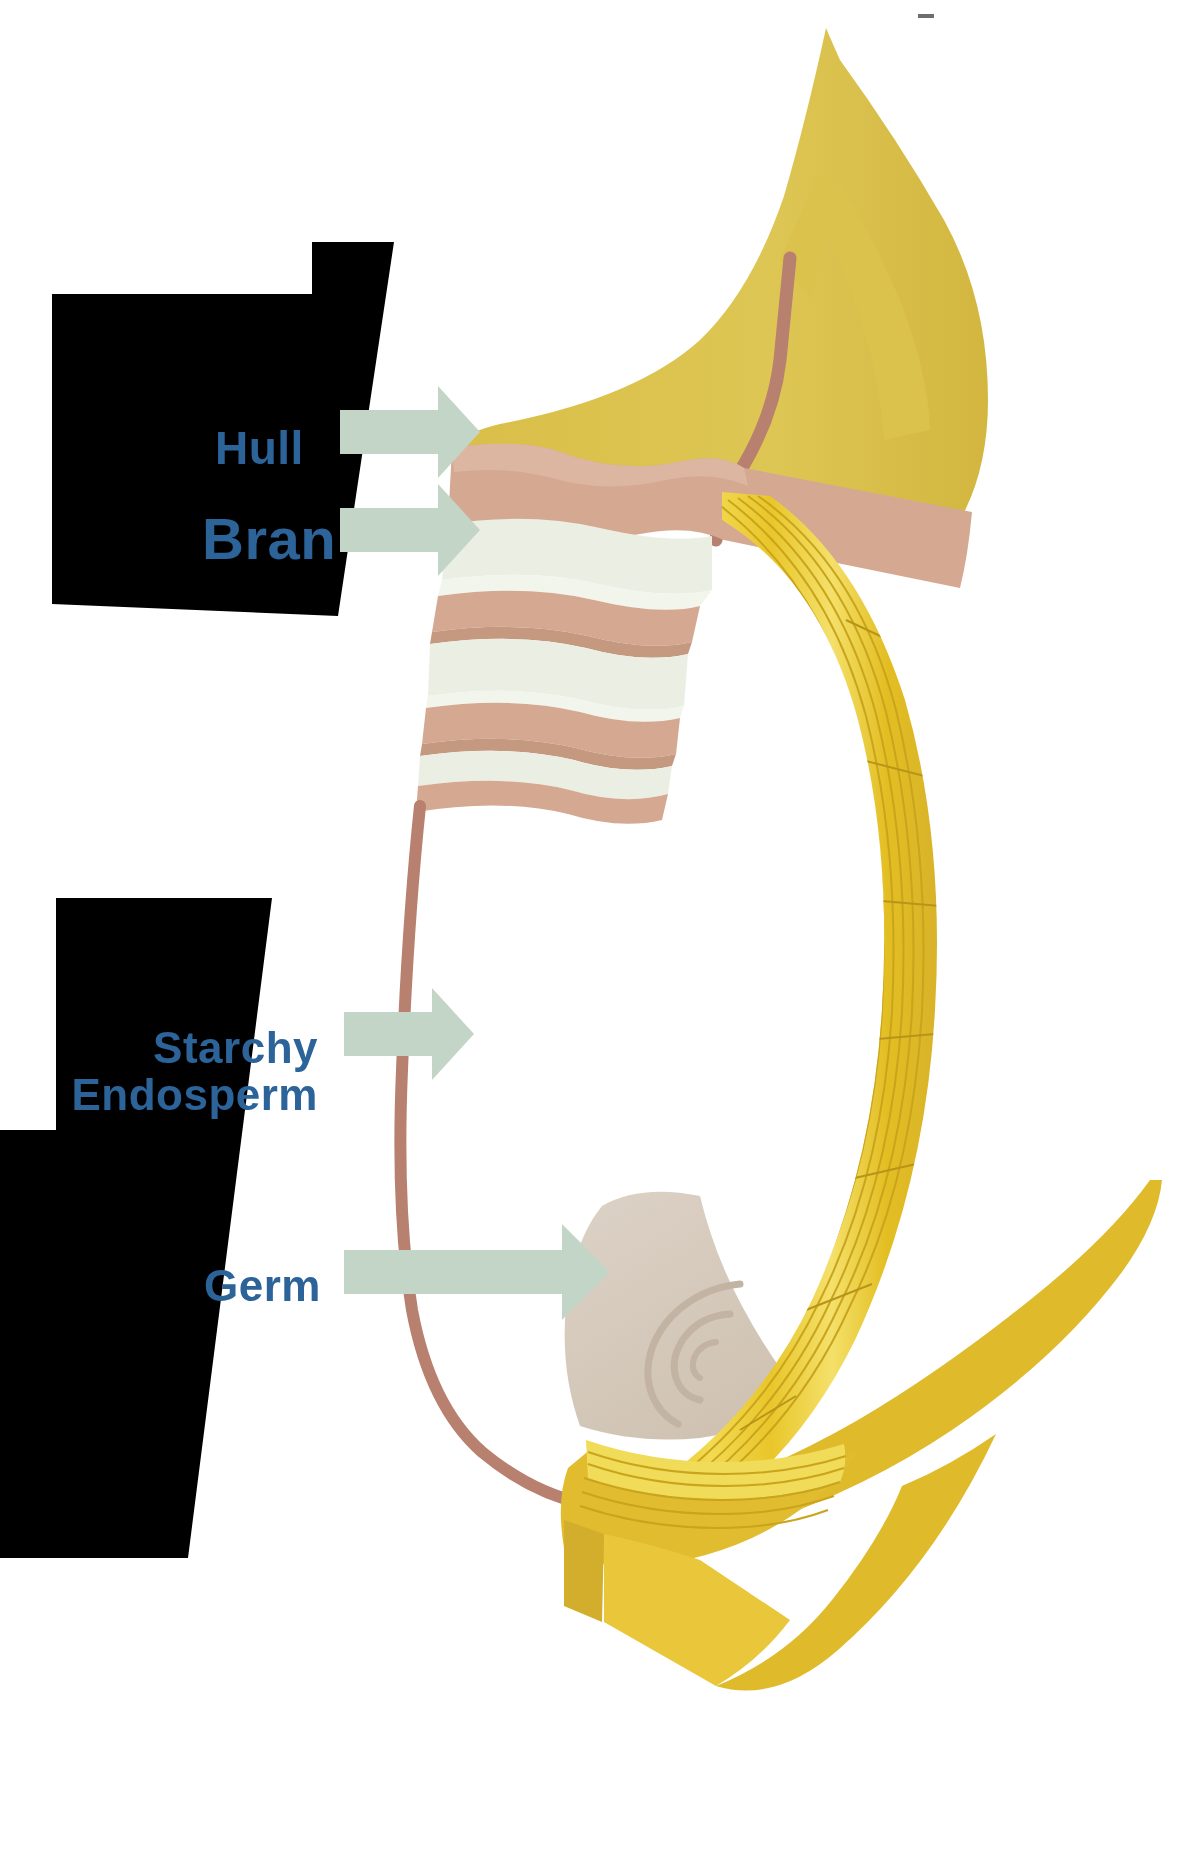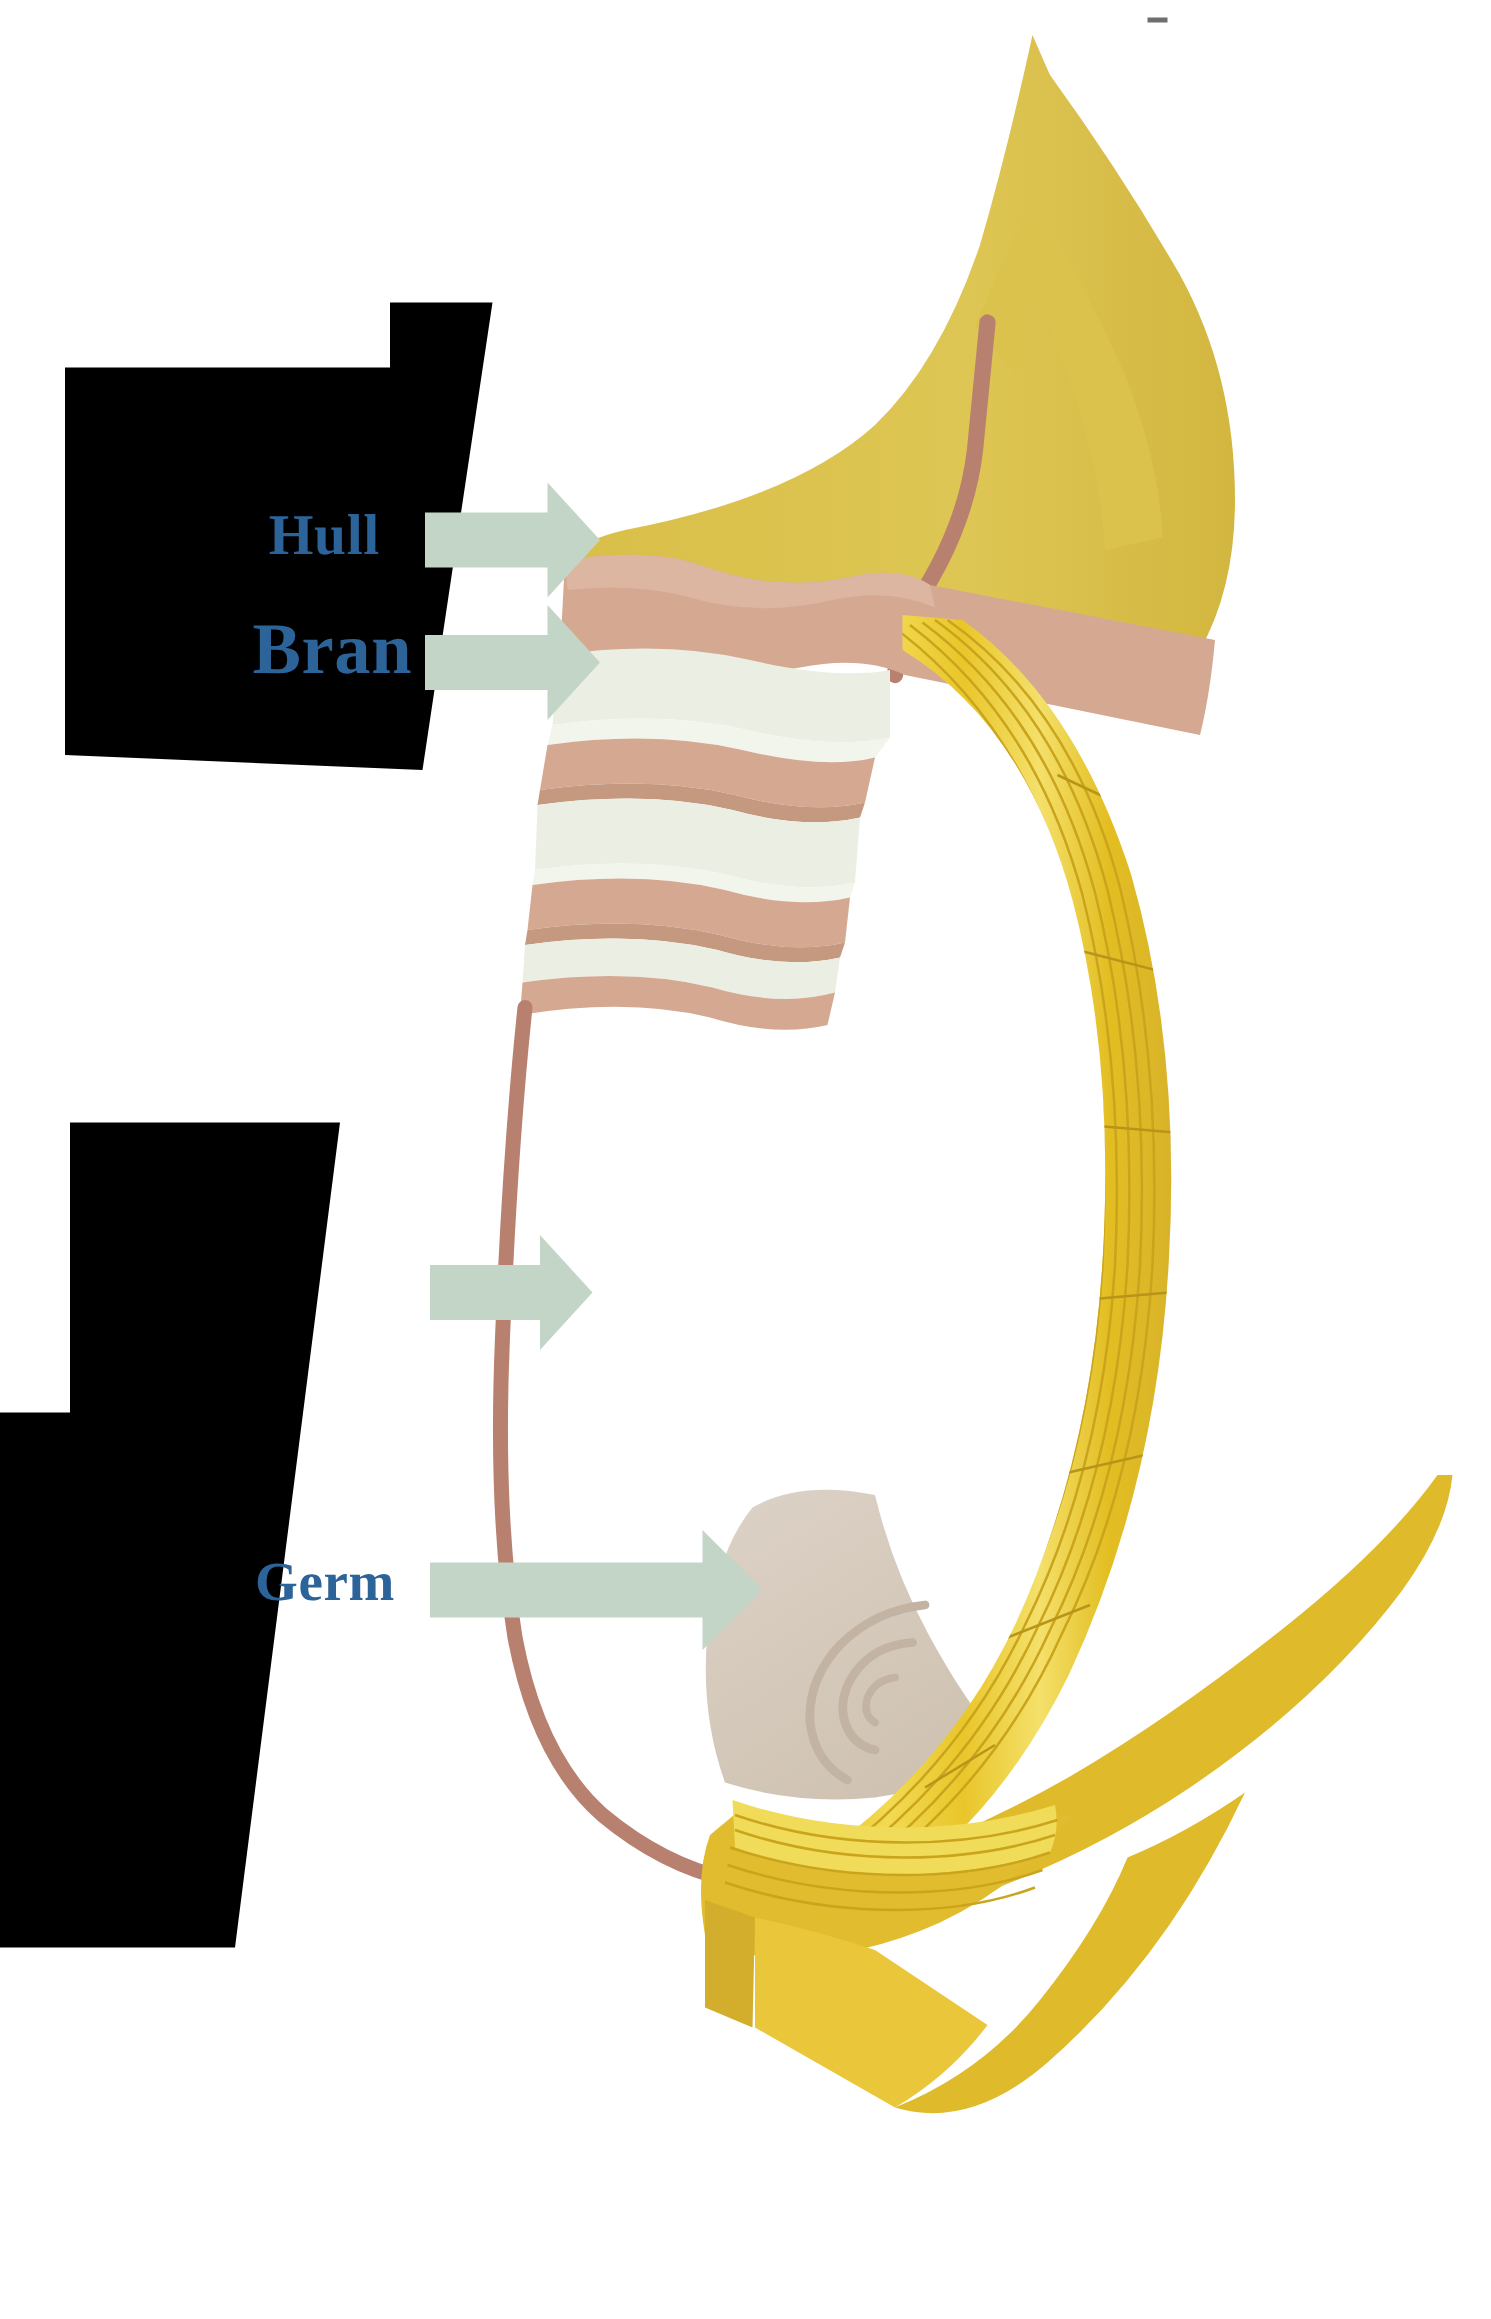--- a/index.html
+++ b/index.html
@@ -6,25 +6,26 @@
   body{
     width:1193px;height:1855px;position:relative;overflow:hidden;
     font-family:"DejaVu Sans","Liberation Sans",sans-serif;
   }
   #stage{position:absolute;inset:0;width:1193px;height:1855px;}
   #stage svg{position:absolute;left:0;top:0;}
   .lbl{
     position:absolute;
     color:#2C6399;
     font-weight:bold;
-    font-family:Liberation Serif, serif;
+    font-family:Liberation Sans, sans-serif;
     letter-spacing:0.5px;
     line-height:1.06;
     white-space:nowrap;
     z-index:7;
+    margin-top:20px;
     -webkit-font-smoothing:antialiased;
   }
   #lbl-hull{left:215px;top:404px;font-size:46px;}
   #lbl-bran{left:202px;top:488px;font-size:58px;}
   #lbl-starchy{left:48px;top:1005px;font-size:44px;text-align:right;width:270px;}
   #lbl-germ{left:204px;top:1243px;font-size:44px;}
 </style>
 </head>
 <body>
 
@@ -187,16 +188,20 @@
     <path d="M344 1012 L432 1012 L432 988 L474 1034 L432 1080 L432 1056 L344 1056 Z"></path>
     <path d="M344 1250 L562 1250 L562 1224 L610 1272 L562 1320 L562 1294 L344 1294 Z"></path>
   </g>
 
 </svg>
 
 <div class="lbl" id="lbl-hull">Hull</div>
 
 <div class="lbl" id="lbl-bran">Bran</div>
 
+<div class="lbl" id="lbl-starchy">
+  <div>Starchy</div>
+  <div style="margin-left:-62px;">Endosperm</div>
+</div>
 
 <div class="lbl" id="lbl-germ">Germ</div>
 
 </div>
 
 </body></html>

